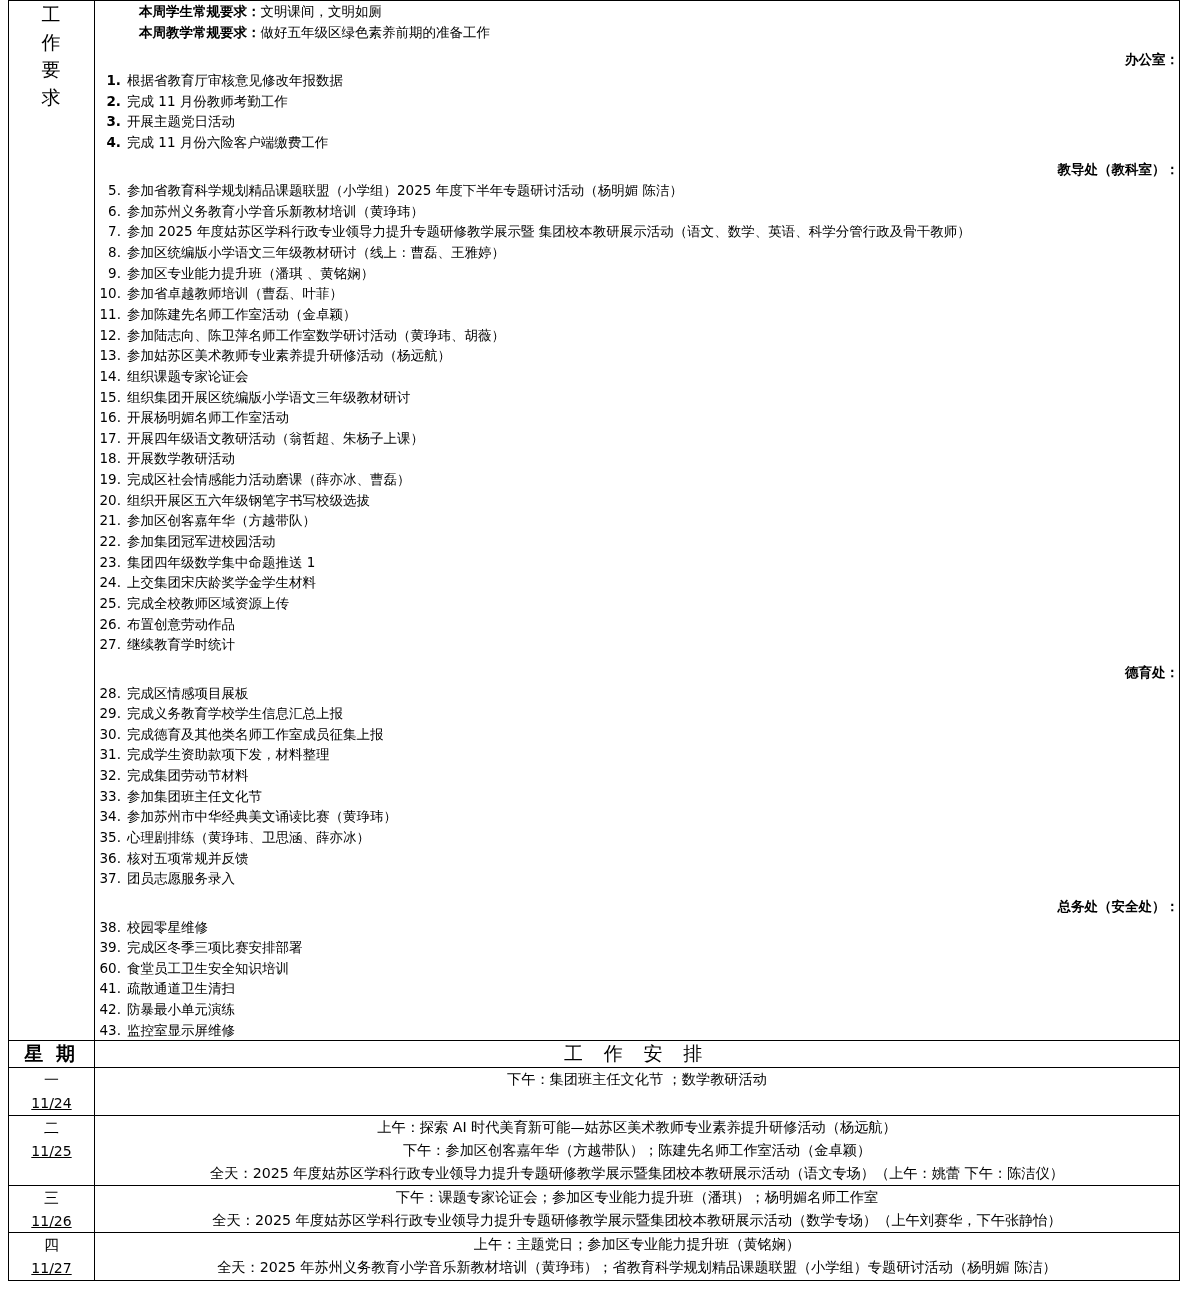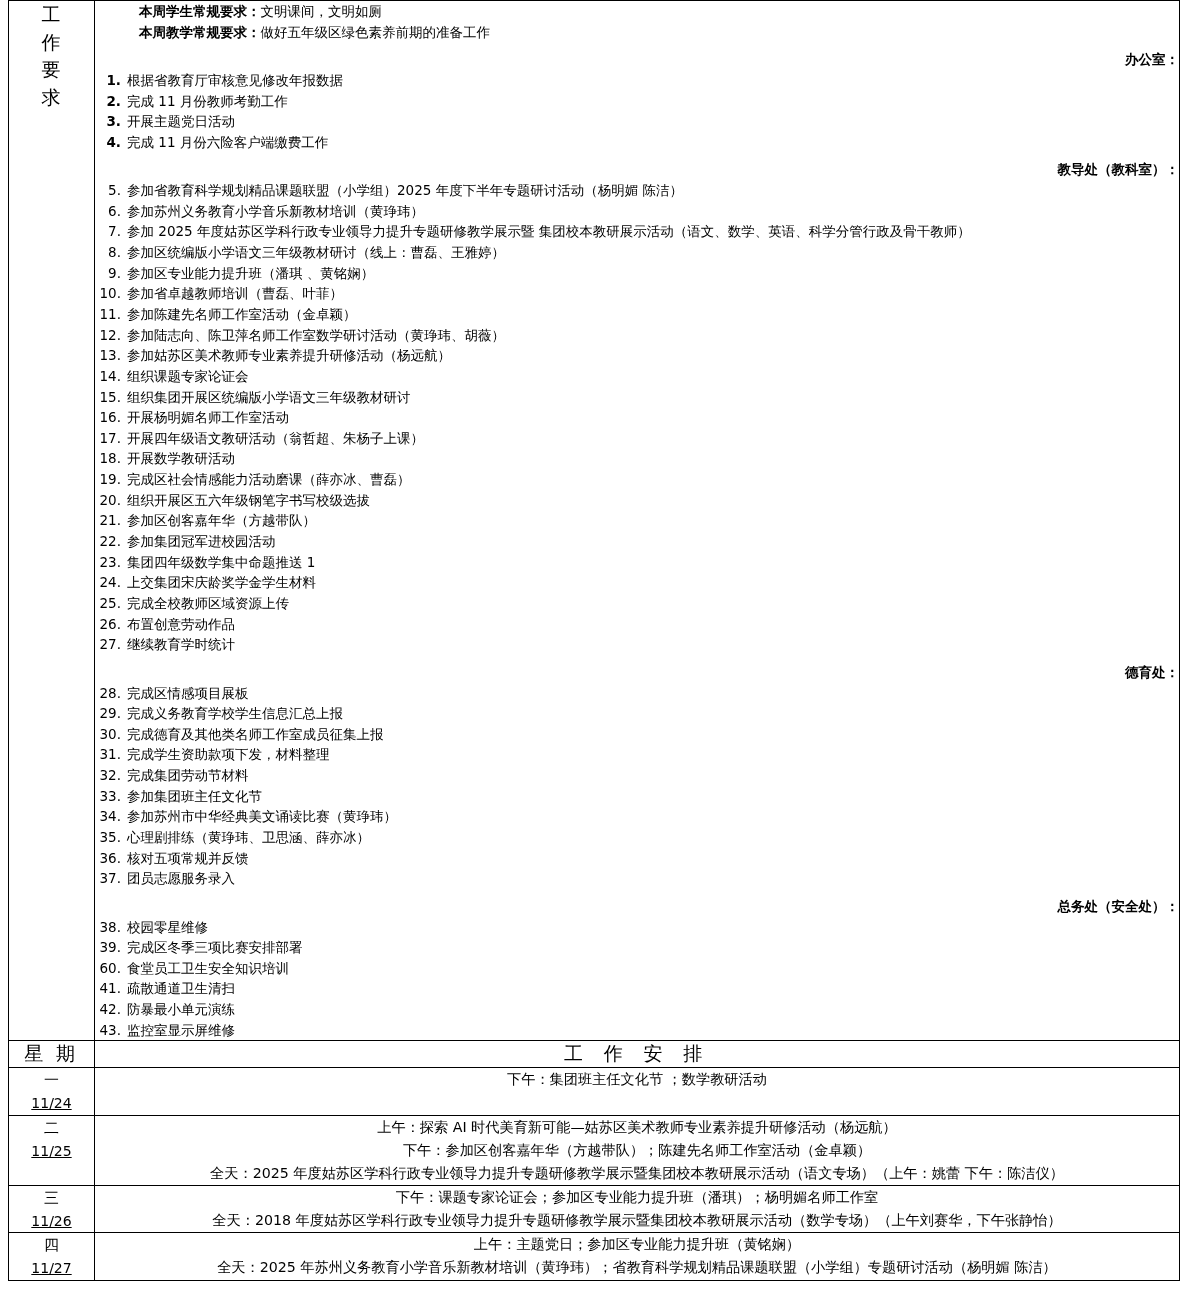--- a/index.html
+++ b/index.html
@@ -82,21 +82,21 @@
     text-align: right;
     padding-right: 6px;
     font-weight: bold;
   }
   ol.items li.plain .num {
     font-weight: normal;
   }
   .weekday-head {
     text-align: center;
     font-size: 19px;
-    font-weight: normal;
+    font-weight: bold;
     letter-spacing: 4px;
     padding: 12px 0;
     vertical-align: middle;
     font-family: "Liberation Serif", "DejaVu Serif", serif;
   }
   .arrange-head {
     text-align: center;
     font-size: 19px;
     letter-spacing: 8px;
     padding: 12px 0;
@@ -392,21 +392,21 @@
         </td>
       </tr>
 
       <tr>
         <td class="day-cell">
           <span class="cn">三</span>
           <span class="dt">11/26</span>
         </td>
         <td class="sched-cell">
           <div class="ln">下午：课题专家论证会；参加区专业能力提升班（潘琪）；杨明媚名师工作室</div>
-          <div class="ln">全天：2018 年度姑苏区学科行政专业领导力提升专题研修教学展示暨集团校本教研展示活动（数学专场）（上午刘赛华，下午张静怡）</div>
+          <div class="ln">全天：2025 年度姑苏区学科行政专业领导力提升专题研修教学展示暨集团校本教研展示活动（数学专场）（上午刘赛华，下午张静怡）</div>
         </td>
       </tr>
 
       <tr>
         <td class="day-cell">
           <span class="cn">四</span>
           <span class="dt">11/27</span>
         </td>
         <td class="sched-cell">
           <div class="ln">上午：主题党日；参加区专业能力提升班（黄铭娴）</div>

